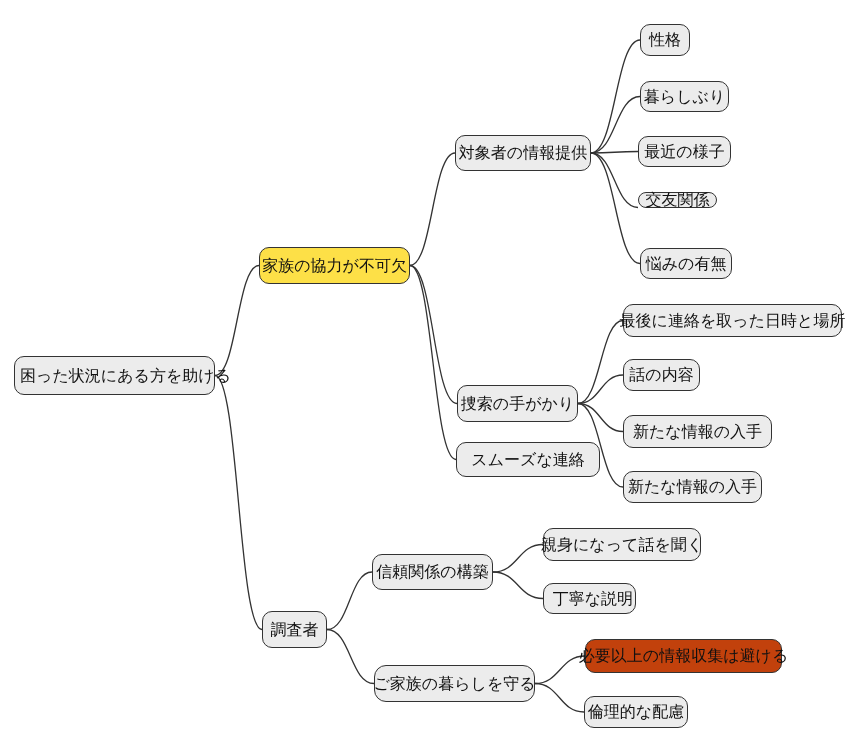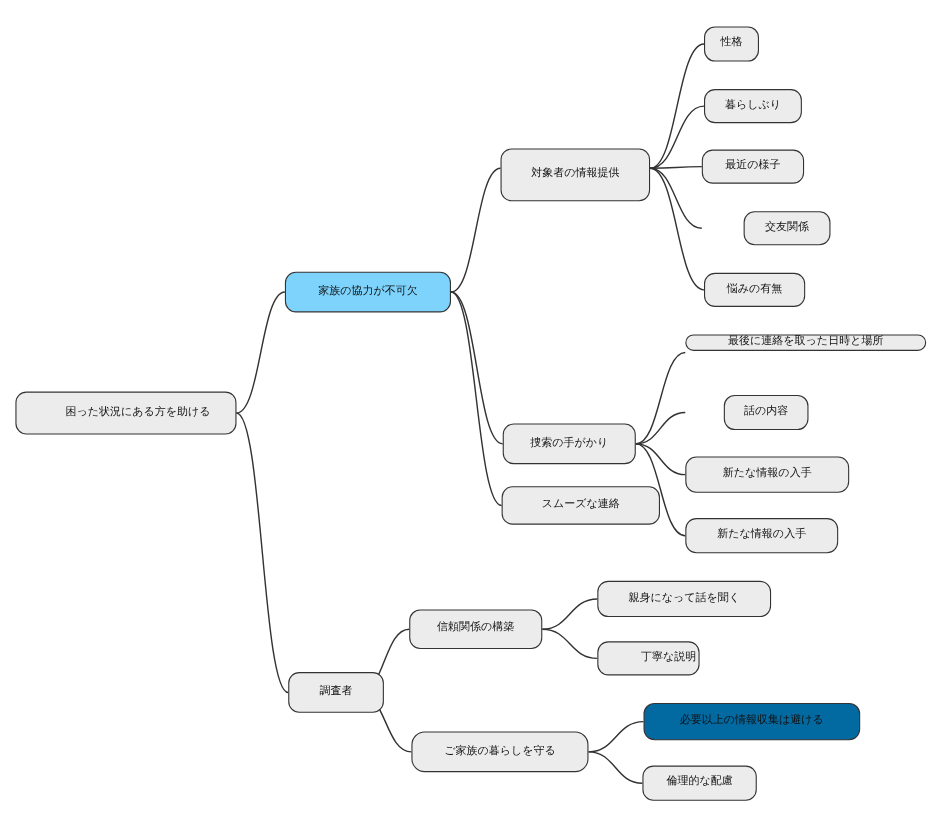--- a/index.html
+++ b/index.html
@@ -31,25 +31,24 @@
   }
   .node {
     position: absolute;
     box-sizing: border-box;
     background: #ececec;
     border: 1.5px solid #333333;
     border-radius: 10px;
     display: flex;
     align-items: center;
     justify-content: center;
-    font-size: 10px;
+    font-size: 16px;
     color: #111111;
     white-space: nowrap;
     line-height: 1;
-    font-family: Liberation Mono, monospace;
   }
   .node span {
     display: block;
     padding: 0 2px;
   }
 </style>
 </head>
 <body>
 
 <div id="canvas">
@@ -72,27 +71,27 @@
       <path d="M 578 403.5 C 600.5 403.5, 600.5 487, 623 487" fill="none" stroke="#333333" stroke-width="1.3"></path>
       <path d="M 493 572 C 518 572, 518 544.5, 543 544.5" fill="none" stroke="#333333" stroke-width="1.3"></path>
       <path d="M 493 572 C 518 572, 518 598.5, 543 598.5" fill="none" stroke="#333333" stroke-width="1.3"></path>
       <path d="M 535 683.5 C 560 683.5, 560 656, 585 656" fill="none" stroke="#333333" stroke-width="1.3"></path>
       <path d="M 535 683.5 C 559.5 683.5, 559.5 712, 584 712" fill="none" stroke="#333333" stroke-width="1.3"></path>
     </svg>
   <div id="node-layer">
       <div class="node" style="left: 14px; top: 356px; width: 201px; height: 39px; background: rgb(236, 236, 236); border-color: rgb(51, 51, 51); padding-left: 22px;">
         <span>困った状況にある方を助ける</span>
       </div>
-      <div class="node" style="left: 259px; top: 247px; width: 151px; height: 37px; background: #7dd3fc; border-color: rgb(51, 51, 51);">
+      <div class="node" style="left: 259px; top: 247px; width: 151px; height: 37px; background: #fde047; border-color: rgb(51, 51, 51);">
         <span>家族の協力が不可欠</span>
       </div>
-      <div class="node" style="left: 262px; top: 611px; width: 87px; height: 37px; background: rgb(236, 236, 236); border-color: rgb(51, 51, 51);">
+      <div class="node" style="left: 262px; top: 611px; width: 65px; height: 37px; background: rgb(236, 236, 236); border-color: rgb(51, 51, 51);">
         <span>調査者</span>
       </div>
-      <div class="node" style="left: 455px; top: 135px; width: 136px; height: 48px; background: rgb(236, 236, 236); border-color: rgb(51, 51, 51);">
+      <div class="node" style="left: 455px; top: 135px; width: 136px; height: 36px; background: rgb(236, 236, 236); border-color: rgb(51, 51, 51);">
         <span>対象者の情報提供</span>
       </div>
       <div class="node" style="left: 457px; top: 385px; width: 121px; height: 37px; background: rgb(236, 236, 236); border-color: rgb(51, 51, 51);">
         <span>捜索の手がかり</span>
       </div>
       <div class="node" style="left: 456px; top: 442px; width: 144px; height: 35px; background: rgb(236, 236, 236); border-color: rgb(51, 51, 51);">
         <span>スムーズな連絡</span>
       </div>
       <div class="node" style="left: 372px; top: 554px; width: 121px; height: 36px; background: rgb(236, 236, 236); border-color: rgb(51, 51, 51);">
         <span>信頼関係の構築</span>
@@ -102,44 +101,44 @@
       </div>
       <div class="node" style="left: 640px; top: 24px; width: 50px; height: 32px; background: rgb(236, 236, 236); border-color: rgb(51, 51, 51);">
         <span>性格</span>
       </div>
       <div class="node" style="left: 640px; top: 81px; width: 89px; height: 31px; background: rgb(236, 236, 236); border-color: rgb(51, 51, 51);">
         <span>暮らしぶり</span>
       </div>
       <div class="node" style="left: 638px; top: 136px; width: 93px; height: 31px; background: rgb(236, 236, 236); border-color: rgb(51, 51, 51);">
         <span>最近の様子</span>
       </div>
-      <div class="node" style="left: 638px; top: 192px; width: 79px; height: 31px; background: rgb(236, 236, 236); border-color: rgb(51, 51, 51); margin-left: 38px;">
+      <div class="node" style="left: 638px; top: 192px; width: 79px; height: 16px; background: rgb(236, 236, 236); border-color: rgb(51, 51, 51);">
         <span>交友関係</span>
       </div>
       <div class="node" style="left: 640px; top: 248px; width: 92px; height: 31px; background: rgb(236, 236, 236); border-color: rgb(51, 51, 51); text-align: center;">
         <span>悩みの有無</span>
       </div>
-      <div class="node" style="left: 623px; top: 304px; width: 219px; height: 15px; background: rgb(236, 236, 236); border-color: rgb(51, 51, 51);">
+      <div class="node" style="left: 623px; top: 304px; width: 219px; height: 33px; background: rgb(236, 236, 236); border-color: rgb(51, 51, 51);">
         <span>最後に連絡を取った日時と場所</span>
       </div>
-      <div class="node" style="left: 623px; top: 359px; width: 77px; height: 32px; background: rgb(236, 236, 236); border-color: rgb(51, 51, 51); margin-left: 35px;">
+      <div class="node" style="left: 623px; top: 359px; width: 77px; height: 32px; background: rgb(236, 236, 236); border-color: rgb(51, 51, 51);">
         <span>話の内容</span>
       </div>
       <div class="node" style="left: 623px; top: 415px; width: 149px; height: 33px; background: rgb(236, 236, 236); border-color: rgb(51, 51, 51);">
         <span>新たな情報の入手</span>
       </div>
       <div class="node" style="left: 623px; top: 471px; width: 139px; height: 32px; background: rgb(236, 236, 236); border-color: rgb(51, 51, 51);">
         <span>新たな情報の入手</span>
       </div>
       <div class="node" style="left: 543px; top: 528px; width: 158px; height: 33px; background: rgb(236, 236, 236); border-color: rgb(51, 51, 51);">
         <span>親身になって話を聞く</span>
       </div>
       <div class="node" style="left: 543px; top: 583px; width: 93px; height: 31px; background: rgb(236, 236, 236); border-color: rgb(51, 51, 51); justify-content: flex-end;">
         <span>丁寧な説明</span>
       </div>
-      <div class="node" style="left: 585px; top: 639px; width: 197px; height: 34px; background: #0369a1; border-color: rgb(51, 51, 51);">
+      <div class="node" style="left: 585px; top: 639px; width: 197px; height: 34px; background: #c2410c; border-color: rgb(51, 51, 51);">
         <span>必要以上の情報収集は避ける</span>
       </div>
       <div class="node" style="left: 584px; top: 696px; width: 104px; height: 32px; background: rgb(236, 236, 236); border-color: rgb(51, 51, 51);">
         <span>倫理的な配慮</span>
       </div>
     </div>
 </div>
 
 </body></html>

